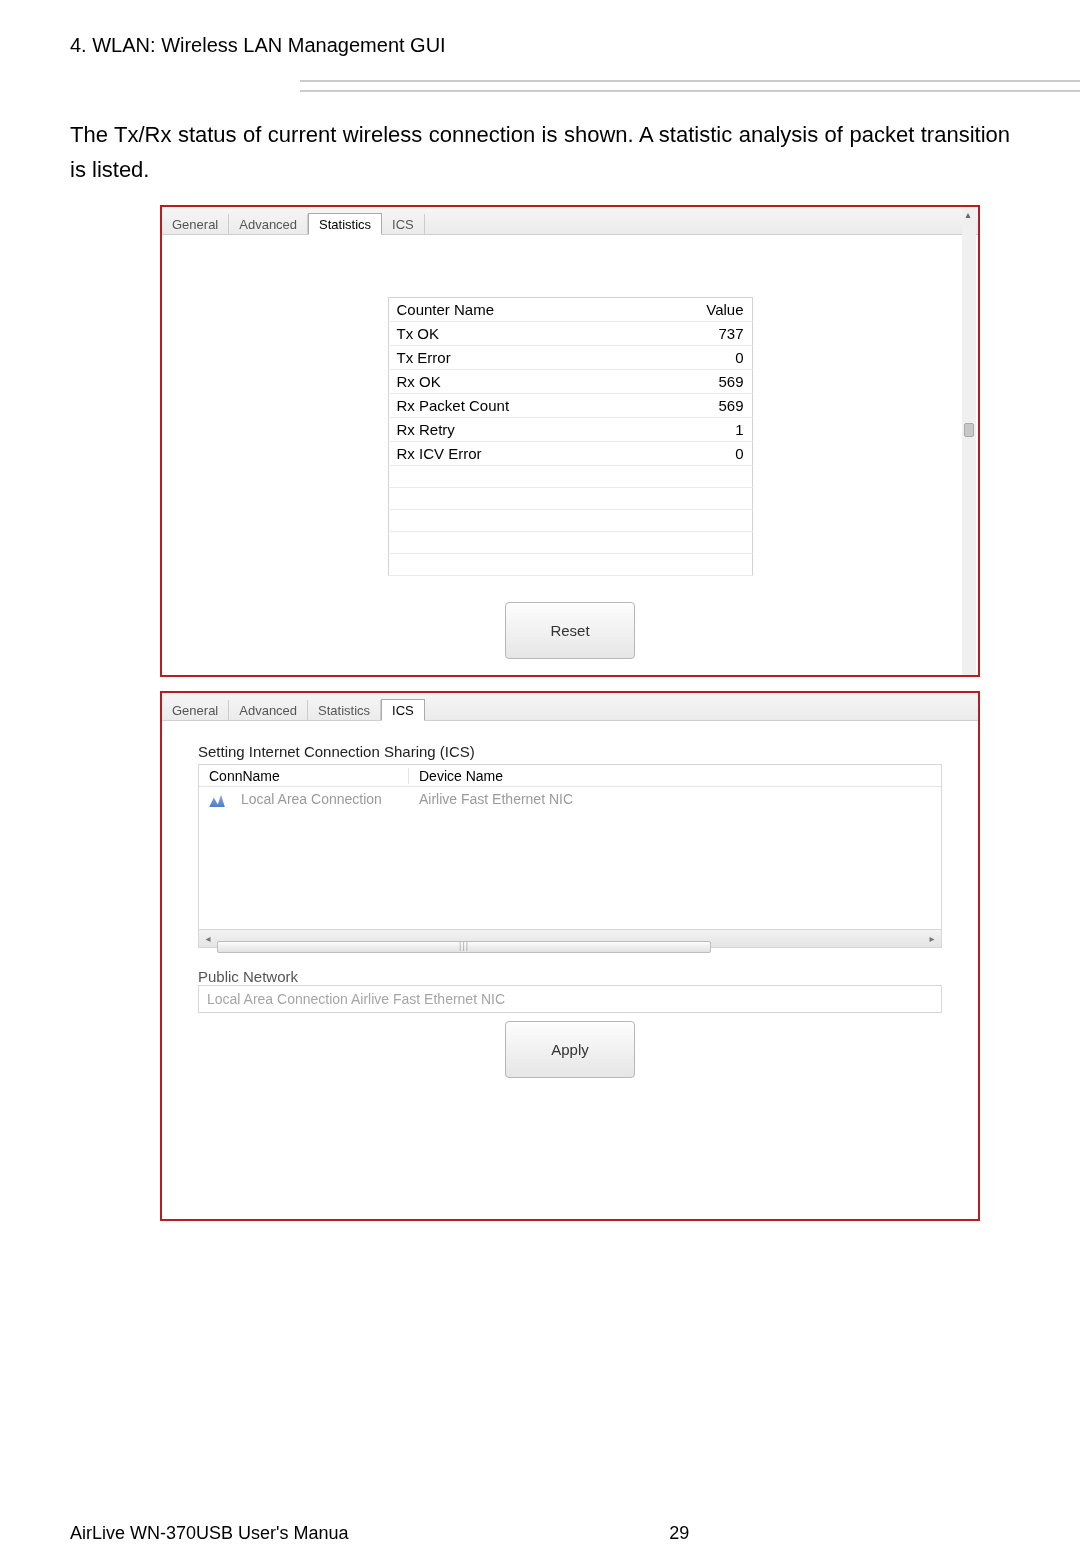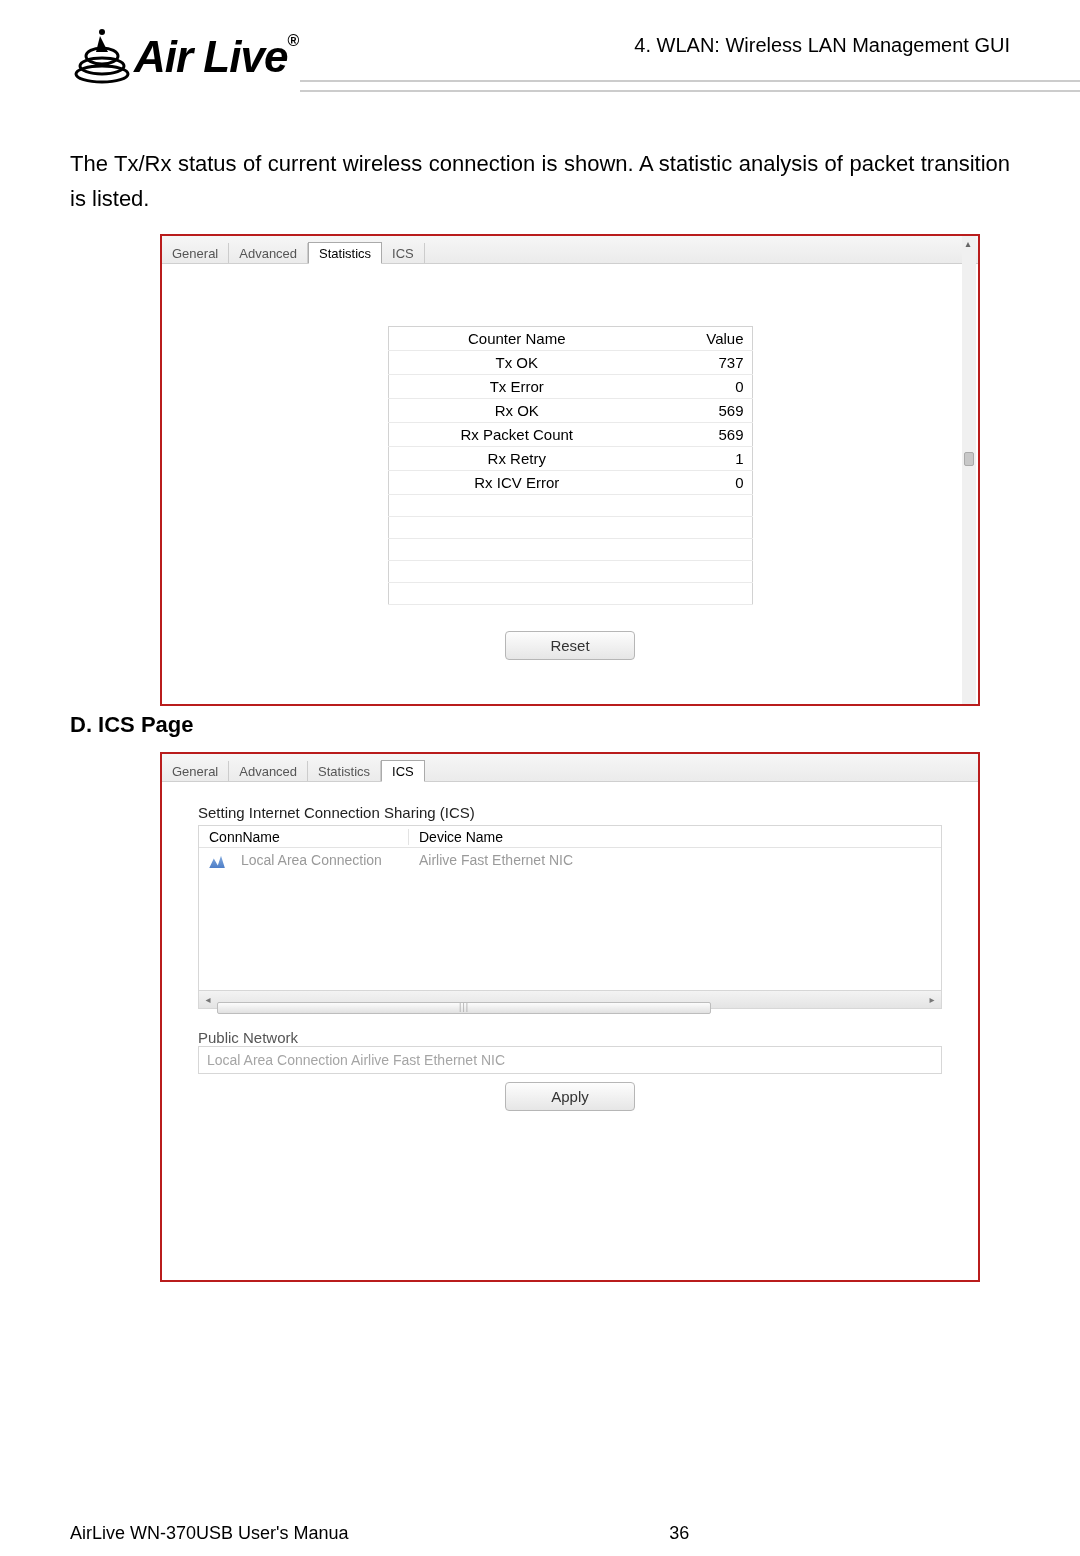--- a/index.html
+++ b/index.html
@@ -97,31 +97,31 @@
     
     .stat-table {
       width: 365px; margin: 48px auto 0 auto;
       border: 1px solid #d2d2d2; border-collapse: collapse;
       font-size: 15px;
     }
     .stat-table th, .stat-table td {
       border-bottom: 1px solid #eaeaea;
       padding: 3px 8px;
       font-weight: normal;
-      text-align: center;
+      text-align: left;
     }
     .stat-table th:last-child, .stat-table td:last-child { text-align: right; }
     .stat-table thead th { color: #000; }
     .stat-empty td { height: 22px; }
     .stats-ss { height: 472px; }
     .stats-ss .ss-body { height: 444px; }
     .btn {
       display: inline-block;
       min-width: 130px;
-      padding: 5px 18px;
+      padding: 19px 18px;
       text-align: center;
       font-size: 15px;
       color: #333;
       background: linear-gradient(#fdfdfd,#e6e6e6);
       border: 1px solid #b6b6b6;
       border-radius: 4px;
     }
     .reset-row { text-align: center; margin-top: 26px; }
 
     
@@ -177,36 +177,20 @@
     .footer {
       position: absolute; bottom: 12px; left: 70px; right: 70px;
       display: flex; justify-content: space-between;
       font-size: 18px;
     }
   </style>
 </head>
 <body>
 
 <div class="hdr">
-  <div class="logo">
-    <div class="logo-row">
-      <div class="logo-swirl">
-        <svg viewBox="0 0 64 58" width="64" height="58">
-          <ellipse cx="32" cy="46" rx="26" ry="8" fill="none" stroke="#000" stroke-width="3"></ellipse>
-          <ellipse cx="32" cy="38" rx="22" ry="8" fill="none" stroke="#000" stroke-width="3"></ellipse>
-          <ellipse cx="32" cy="28" rx="16" ry="8" fill="none" stroke="#000" stroke-width="3"></ellipse>
-          <path d="M30 8 L26 24 L38 24 Z" fill="#000"></path>
-          <circle cx="32" cy="4" r="3" fill="#000"></circle>
-        </svg>
-      </div>
-      <span class="logo-text">
-        <span>Air Live</span><span class="r">®</span>
-      </span>
-    </div>
-  </div>
   <div class="breadcrumb">4. WLAN: Wireless LAN Management GUI</div>
 </div>
 <div class="deco-line"></div>
 
 <div class="content">
 
   <div class="section-body">The Tx/Rx status of current wireless connection is shown. A statistic analysis of packet transition is listed.</div>
 
   <div class="screenshot stats-ss">
     <div class="ss-tabs">
@@ -273,21 +257,20 @@
       <div class="reset-row">
         <span class="btn">Reset</span>
       </div>
     </div>
     <div class="scroll-track">
       <div class="scroll-arrow up">▴</div>
       <div class="scroll-thumb"></div>
     </div>
   </div>
 
-  <div class="section-title" style="margin-top:6px">D. ICS Page</div>
 
   <div class="screenshot ics-ss" style="margin-top:14px">
     <div class="ss-tabs">
       <div class="ss-tab">General</div>
       <div class="ss-tab">Advanced</div>
       <div class="ss-tab">Statistics</div>
       <div class="ss-tab active">ICS</div>
     </div>
     <div class="ss-body">
       <div class="ics-group-label">Setting Internet Connection Sharing (ICS)</div>
@@ -318,15 +301,15 @@
       </div>
       <div class="apply-row">
         <span class="btn">Apply</span>
       </div>
     </div>
   </div>
 </div>
 
 <div class="footer">
   <span>AirLive WN-370USB User's Manua</span>
-  <span>36</span>
+  <span>29</span>
   <span></span>
 </div>
 
 </body></html>

